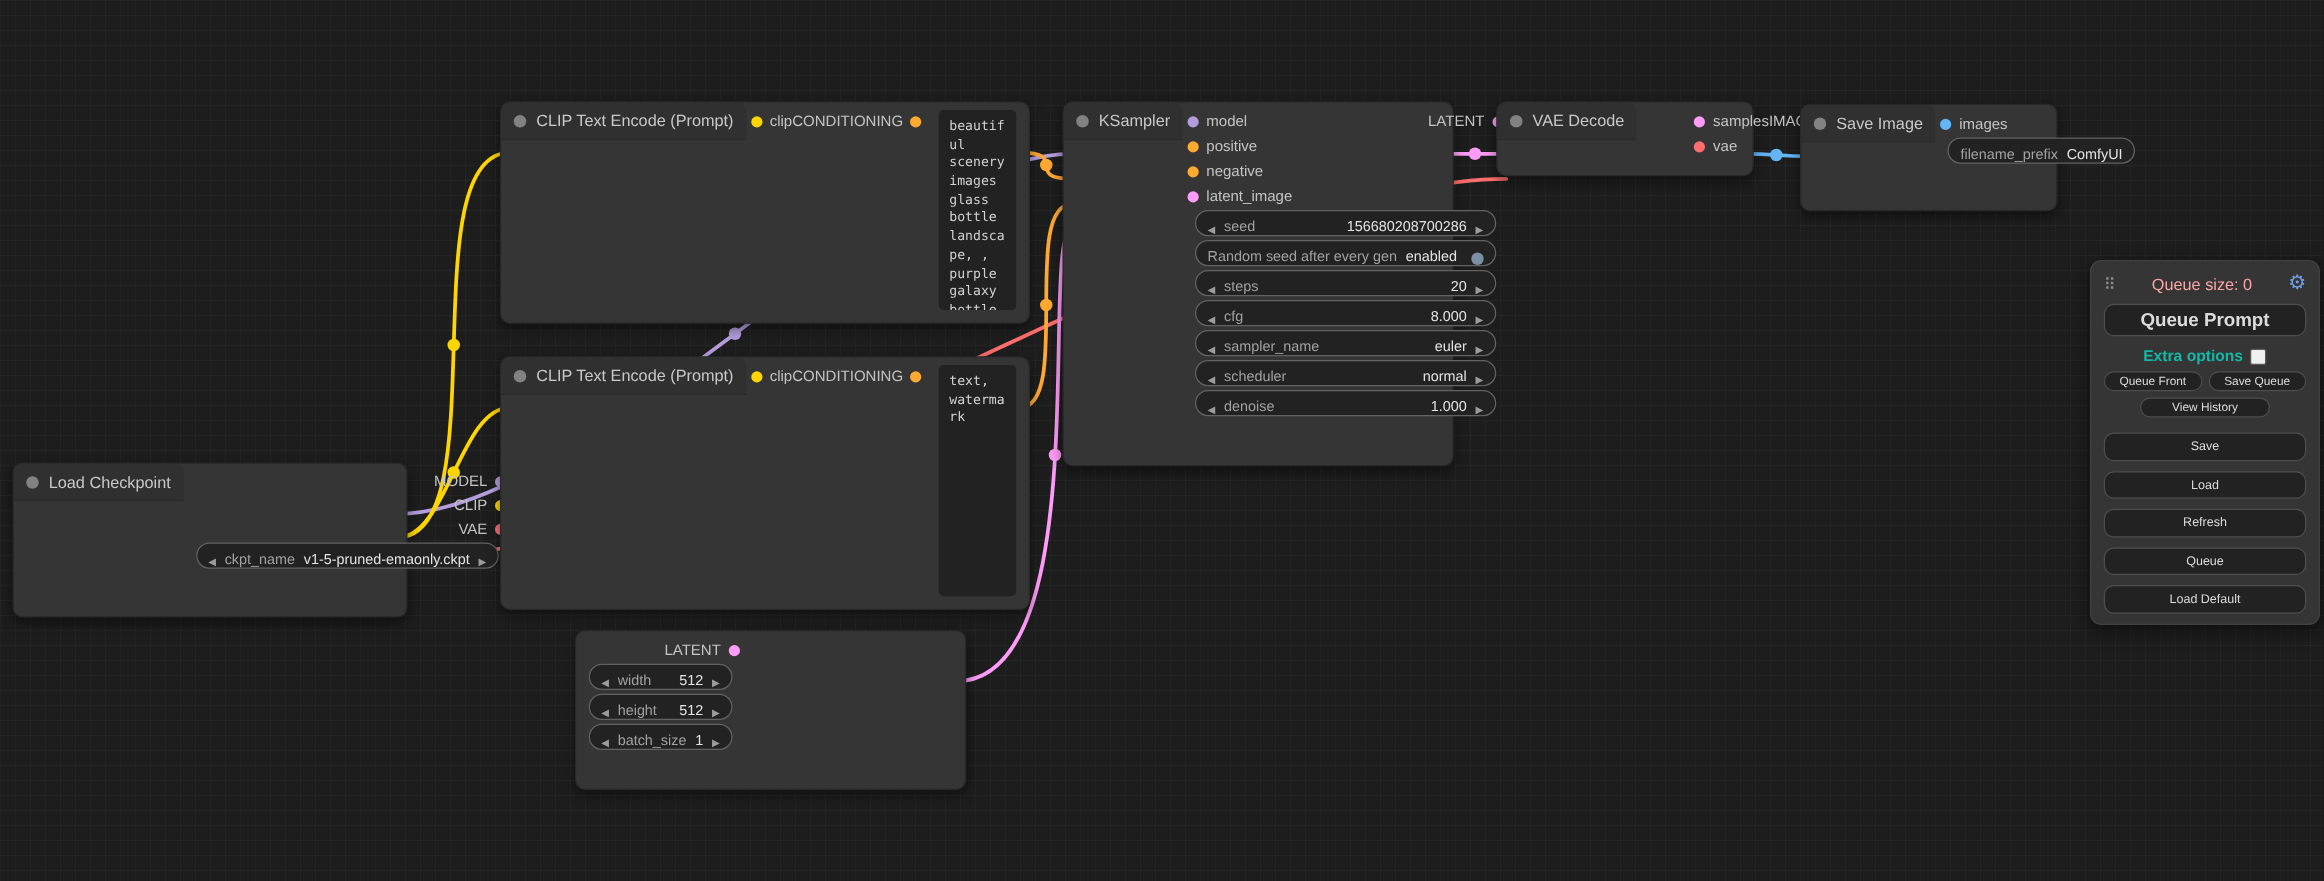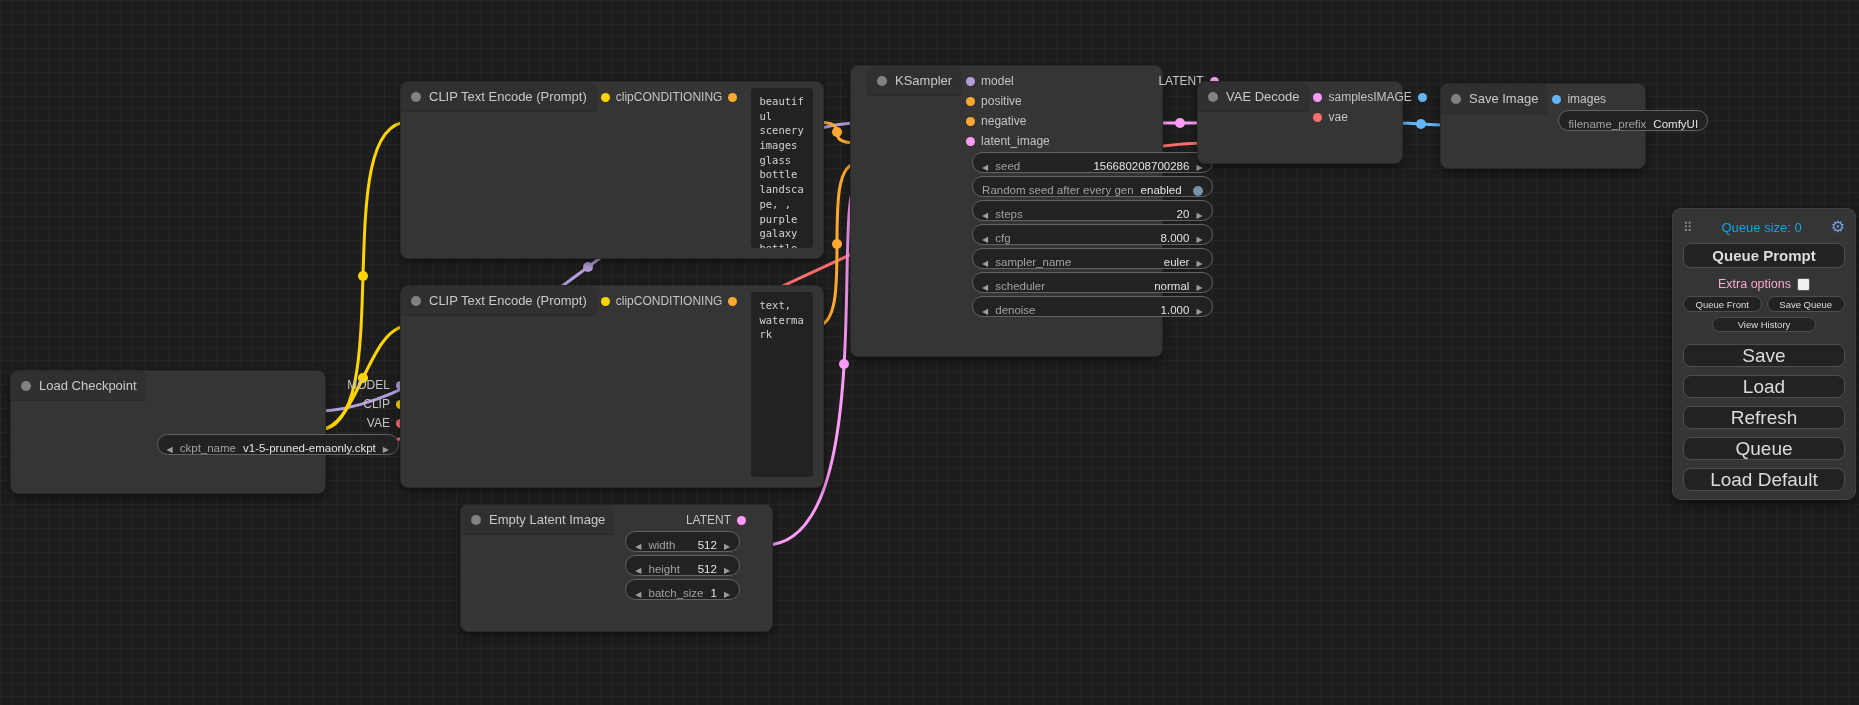--- a/index.html
+++ b/index.html
@@ -53,34 +53,34 @@
   
   .menu{
     position:absolute;left:1672px;top:208px;width:184px;height:292px;z-index:3;
     background:#353535;border:1px solid #414141;border-radius:9px;
     box-shadow:0 4px 14px rgba(0,0,0,0.55);
     padding:8px 10px;display:flex;flex-direction:column;
   }
   .menu-header{display:flex;align-items:center;height:20px;flex:none;}
   .drag-handle{color:#8a8a8a;font-size:13px;cursor:move;flex:none;}
   .drag-handle::before{content:"\283F";}
-  .queue-size{flex:1;text-align:center;color:#0ea5e9;font-size:13px;}
+  .queue-size{flex:1;text-align:center;color:#fca5a5;font-size:13px;}
   .gear{font-size:16px;line-height:1;cursor:pointer;flex:none;}
   .gear::before{content:"\2699";}
   .btn{
     background:#222;border:1px solid #4e4e4e;color:#dcdcdc;border-radius:8px;
     font-family:"Liberation Sans",sans-serif;cursor:pointer;display:block;
   }
   .btn-queue{height:27px;font-size:15px;margin-top:6px;width:100%;font-weight:bold;}
-  .extra-row{display:flex;align-items:flex-end;justify-content:center;gap:6px;margin-top:9px;color:#f9a8d4;font-size:12.5px;flex:none;}
+  .extra-row{display:flex;align-items:flex-end;justify-content:center;gap:6px;margin-top:9px;color:#14b8a6;font-size:12.5px;flex:none;font-weight:bold;}
   .checkbox{width:13px;height:13px;background:#f0f0f0;border:1px solid #5a5a5a;border-radius:2px;cursor:pointer;flex:none;}
   .row-small{display:flex;gap:5px;margin-top:5px;flex:none;}
   .btn-small{flex:1;height:16px;font-size:9.5px;border-radius:9px;padding:0;}
   .btn-history{height:16px;width:104px;font-size:9.5px;border-radius:9px;margin:5px auto 0 auto;padding:0;}
-  .btn-big{height:23px;font-size:19px;margin-top:8px;width:100%;}
+  .btn-big{height:23px;font-size:10px;margin-top:8px;width:100%;}
   .btn-save{margin-top:12px;}
 </style>
 </head>
 <body>
 
 <div class="canvas">
 
   <svg class="wires" width="1859" height="705" viewBox="0 0 1859 705">
     <g fill="none" stroke-width="3" stroke-linecap="round">
       <path d="M318,411 C471,411 705,123 858,123" stroke="#B39DDB"></path>
@@ -175,24 +175,20 @@
         <div class="slot">
           <span class="slot-label">CONDITIONING</span>
           <span class="dot" style="background-color: rgb(255, 169, 49);"></span>
         </div>
       </div>
     </div>
     <div class="prompt-box">text, watermark</div>
   </div>
 
   <div class="node" style="left:460px;top:504px;width:313px;height:128px;">
-    <div class="node-title">
-      <span class="collapse-dot"></span>
-      <span class="title-text">Empty Latent Image</span>
-    </div>
     <div class="node-body">
       <div class="slot-row out-only">
         <div class="slot">
           <span class="slot-label">LATENT</span>
           <span class="dot" style="background-color: rgb(255, 156, 249);"></span>
         </div>
       </div>
       <div class="widgets tight">
         <div class="widget">
           <span class="arrow left"></span>
@@ -209,21 +205,21 @@
         <div class="widget">
           <span class="arrow left"></span>
           <span class="w-label">batch_size</span>
           <span class="w-value">1</span>
           <span class="arrow right"></span>
         </div>
       </div>
     </div>
   </div>
 
-  <div class="node" style="left:850px;top:65px;width:313px;height:292px;padding-left:16px;">
+  <div class="node" style="left:850px;top:81px;width:313px;height:292px;">
     <div class="node-title">
       <span class="collapse-dot"></span>
       <span class="title-text">KSampler</span>
     </div>
     <div class="node-body">
       <div class="slot-row between">
         <div class="slot">
           <span class="dot" style="background-color: rgb(179, 157, 219);"></span>
           <span class="slot-label">model</span>
         </div>
@@ -289,21 +285,21 @@
         <div class="widget">
           <span class="arrow left"></span>
           <span class="w-label">denoise</span>
           <span class="w-value">1.000</span>
           <span class="arrow right"></span>
         </div>
       </div>
     </div>
   </div>
 
-  <div class="node" style="left:1197px;top:81px;width:206px;height:83px;">
+  <div class="node" style="left:1197px;top:81px;width:206px;height:60px;gap:42px;">
     <div class="node-title">
       <span class="collapse-dot"></span>
       <span class="title-text">VAE Decode</span>
     </div>
     <div class="node-body">
       <div class="slot-row between">
         <div class="slot">
           <span class="dot" style="background-color: rgb(255, 156, 249);"></span>
           <span class="slot-label">samples</span>
         </div>

